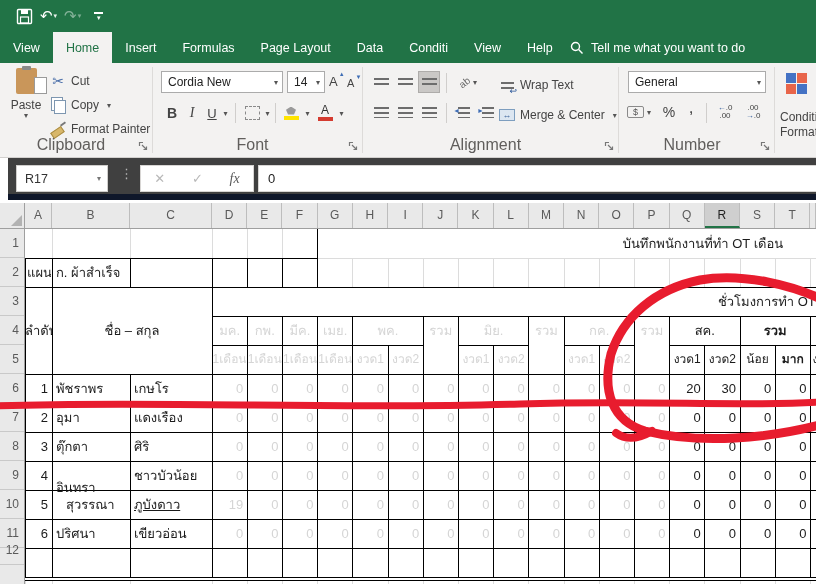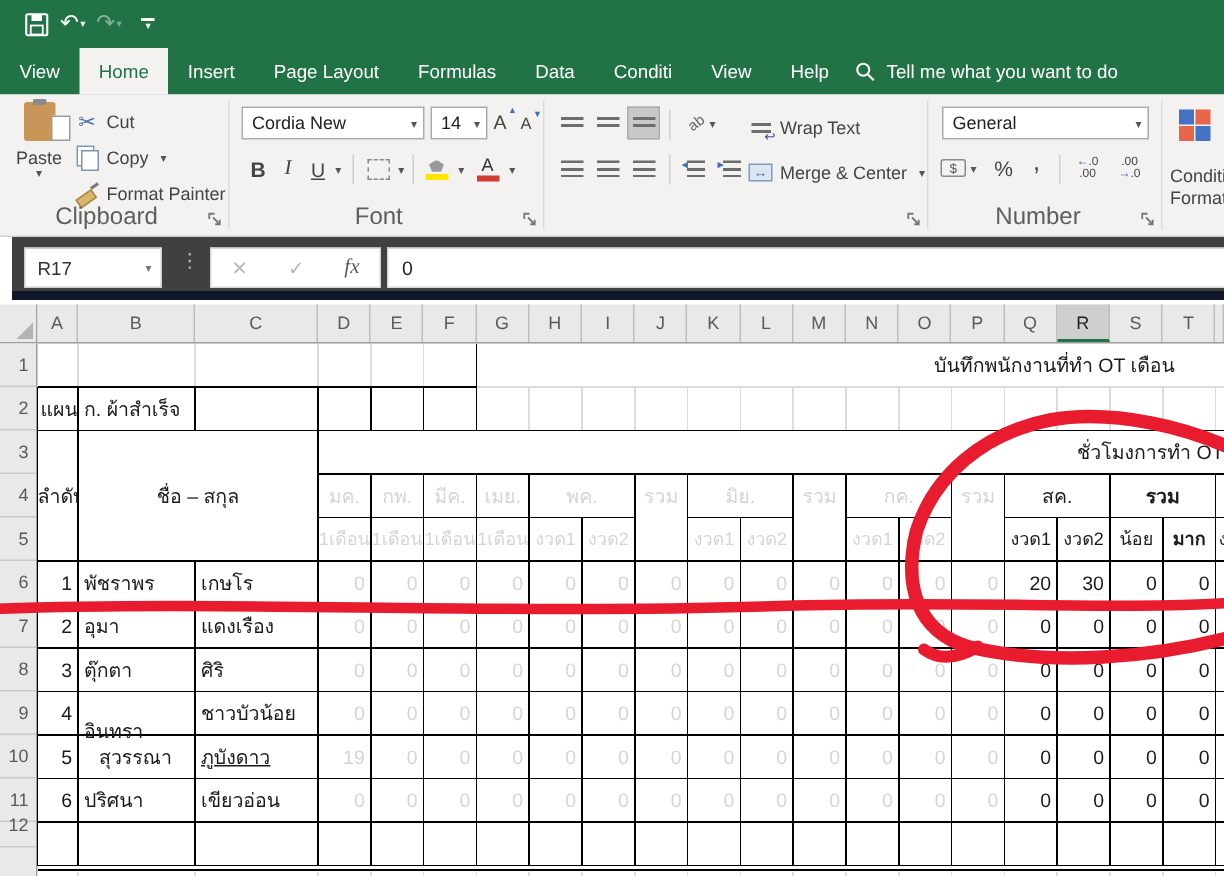--- a/index.html
+++ b/index.html
@@ -123,22 +123,22 @@
           <span class="bar"></span>
           <span class="ch">▾</span>
         </span>
     </div>
   </div>
 
   <div class="tabbar" id="tabbar-tabs">
       <span class="tab">View</span>
       <span class="tab active">Home</span>
       <span class="tab">Insert</span>
+      <span class="tab">Formulas</span>
       <span class="tab">Page Layout</span>
-      <span class="tab">Formulas</span>
       <span class="tab">Data</span>
       <span class="tab">Conditi</span>
       <span class="tab">View</span>
       <span class="tab">Help</span>
     </div>
   <div class="tellme">
     <svg width="14" height="14" viewBox="0 0 14 14">
         <circle cx="5.5" cy="5.5" r="4" fill="none" stroke="#fff" stroke-width="1.4"></circle>
         <line x1="8.6" y1="8.6" x2="12.5" y2="12.5" stroke="#fff" stroke-width="1.4"></line>
       </svg>
@@ -276,20 +276,21 @@
           <span class="ic indent-ic">
             <span class="lines" style="width:12px"></span>
             <span class="arr">►</span>
           </span>
         </div>
       <div class="sbtn" style="left:136px;top:41px">
           <span class="merge-ic">↔</span>
           <span>Merge &amp; Center</span>
           <span class="mini-dd">▾</span>
         </div>
+      <div class="gcap">Alignment</div>
       <svg class="launcher" width="10" height="10" viewBox="0 0 10 10">
           <path d="M1.5 5 V1.5 H5 M4 4 l4 4 M8.5 5.5 v3 h-3" fill="none" stroke="#777" stroke-width="1.2"></path>
         </svg>
     </div>
 
     <div class="grp" style="left:620px;width:154px">
       <div class="combo" style="left:8px;top:8px;width:138px">
           <span>General</span>
           <span class="ca">▾</span>
         </div>

